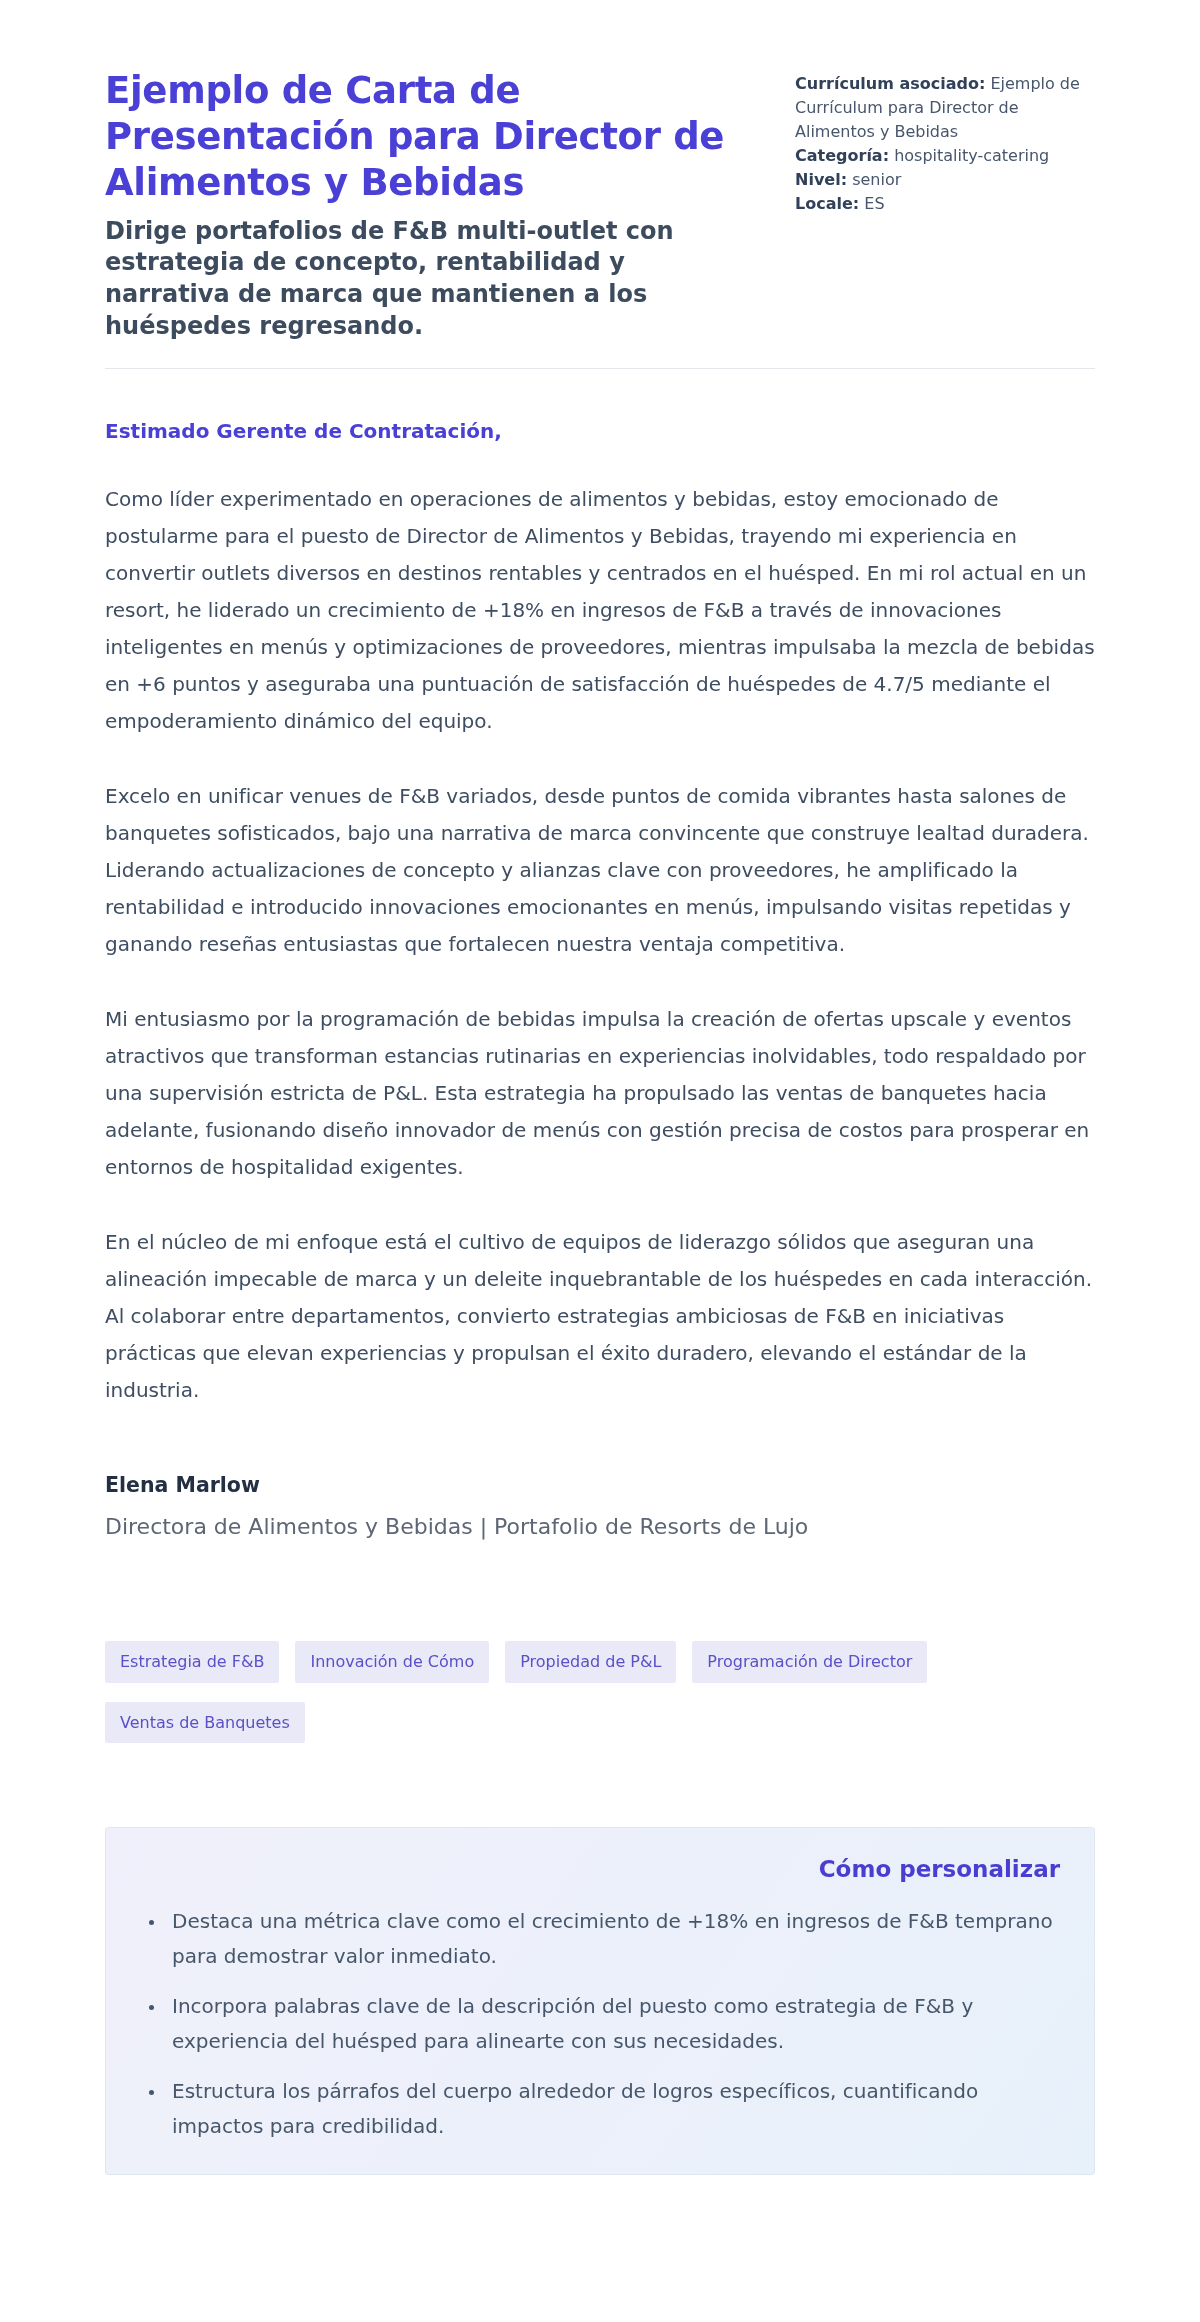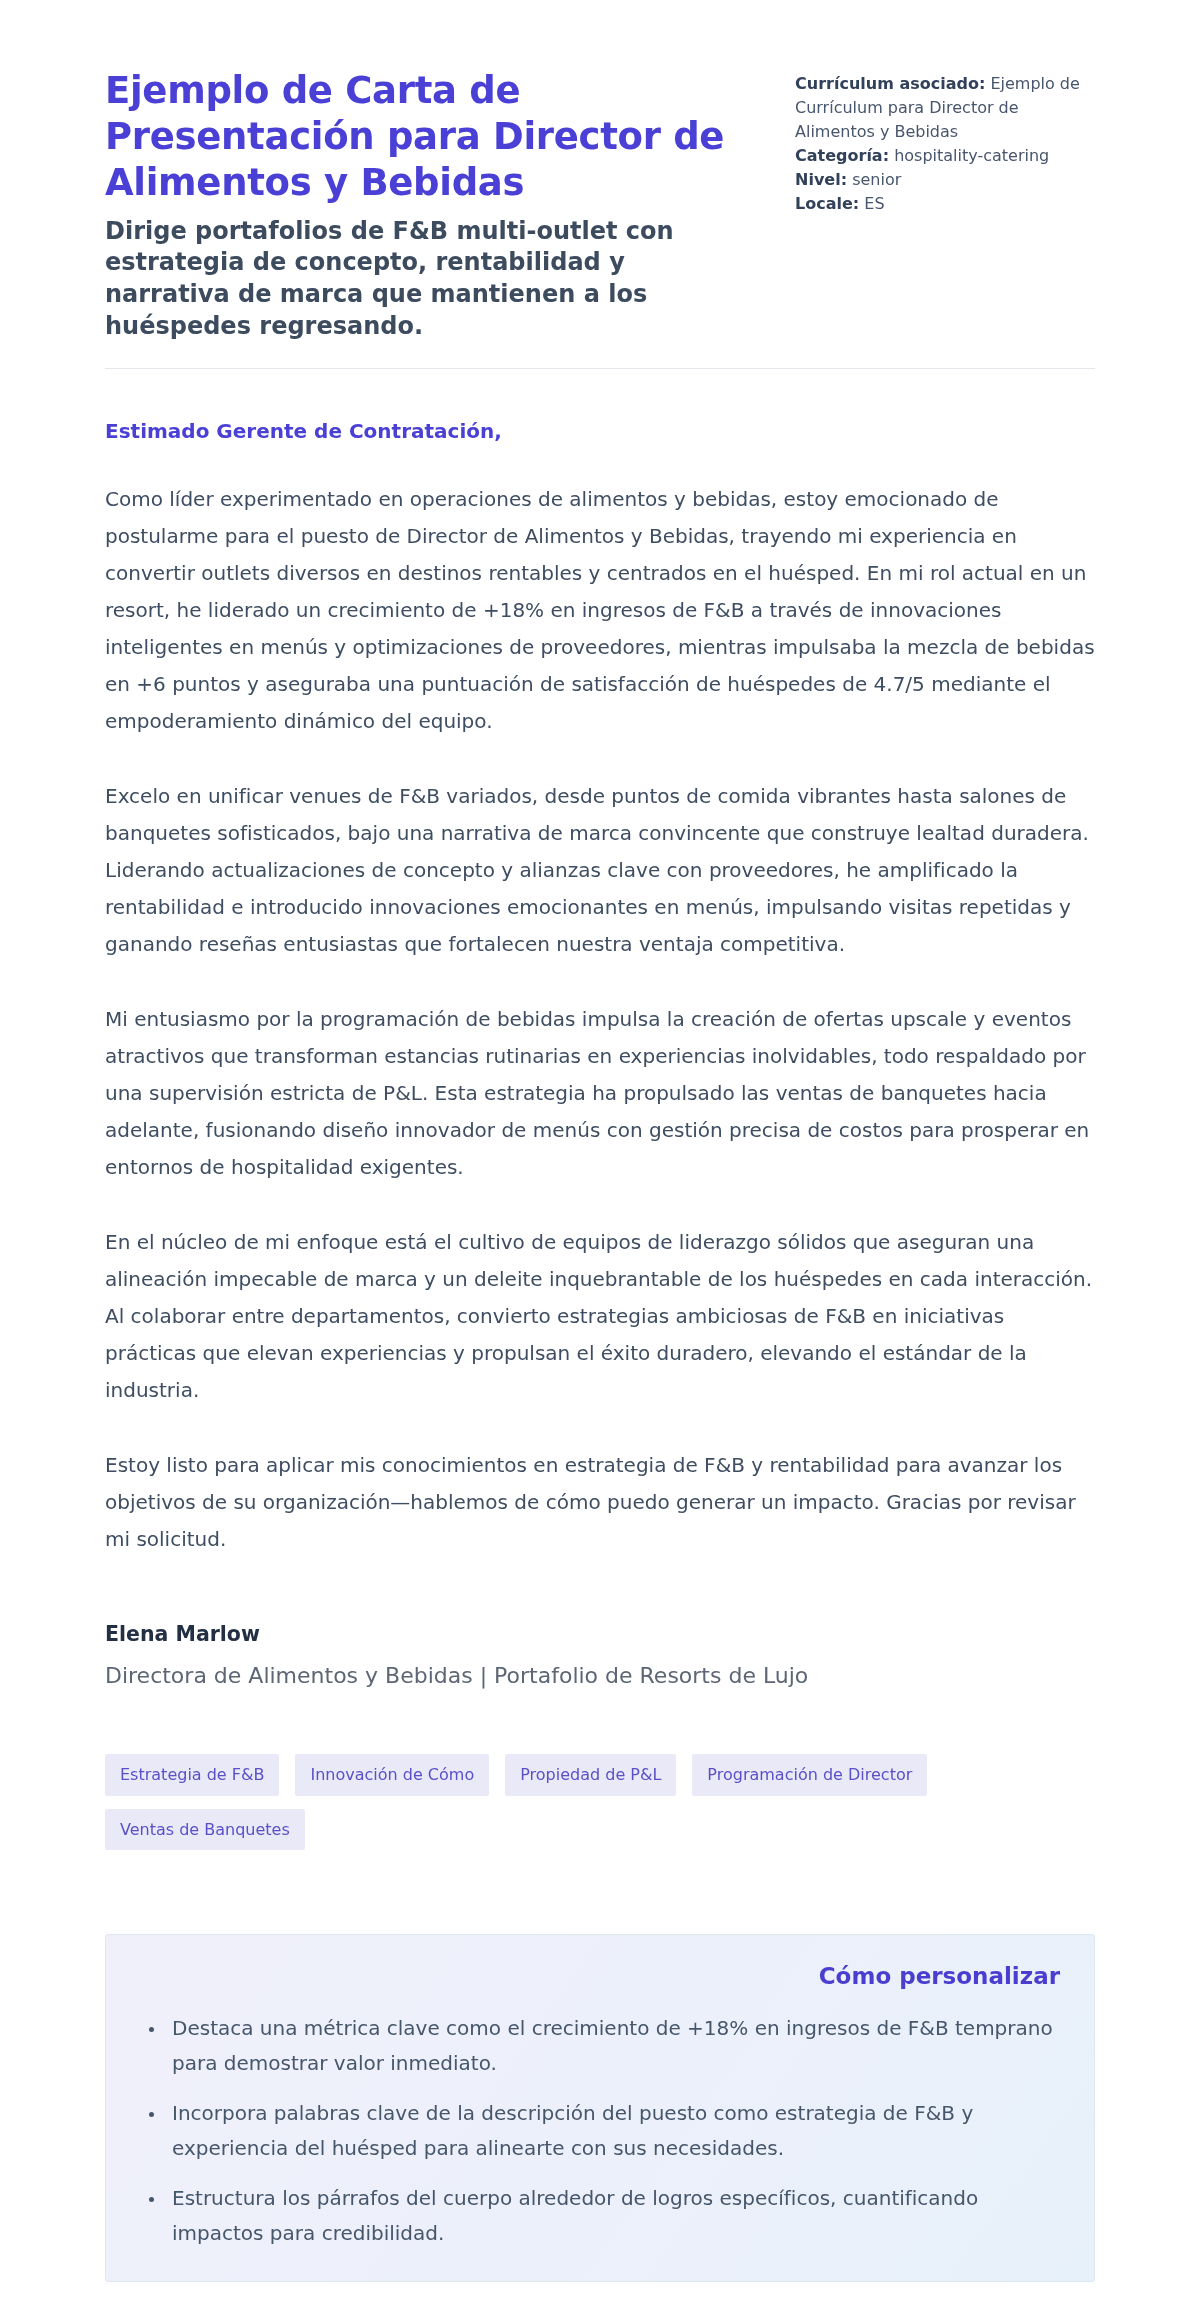--- a/index.html
+++ b/index.html
@@ -80,24 +80,24 @@
     color: #233044;
   }
   .signature-role {
     margin: 17px 0 0 0;
     font-size: 22px;
     color: #5c6674;
   }
 
   
   .tags {
-    margin-top: 66px;
+    margin-top: 102px;
     display: flex;
     flex-wrap: wrap;
-    gap: 13px 16px;
+    gap: 19px 16px;
   }
   .tag-chip {
     display: inline-block;
     background: #eae9f8;
     color: #5a50c8;
     font-size: 16px;
     line-height: 1.2;
     padding: 11px 15px;
     border-radius: 2px;
     white-space: nowrap;
@@ -164,21 +164,20 @@
   </div>
 
   <hr class="header-divider">
 
   <div class="letter">
     <p class="greeting">Estimado Gerente de Contratación,</p>
     <p class="body-paragraph">Como líder experimentado en operaciones de alimentos y bebidas, estoy emocionado de postularme para el puesto de Director de Alimentos y Bebidas, trayendo mi experiencia en convertir outlets diversos en destinos rentables y centrados en el huésped. En mi rol actual en un resort, he liderado un crecimiento de +18% en ingresos de F&amp;B a través de innovaciones inteligentes en menús y optimizaciones de proveedores, mientras impulsaba la mezcla de bebidas en +6 puntos y aseguraba una puntuación de satisfacción de huéspedes de 4.7/5 mediante el empoderamiento dinámico del equipo.</p>
     <p class="body-paragraph">Excelo en unificar venues de F&amp;B variados, desde puntos de comida vibrantes hasta salones de banquetes sofisticados, bajo una narrativa de marca convincente que construye lealtad duradera. Liderando actualizaciones de concepto y alianzas clave con proveedores, he amplificado la rentabilidad e introducido innovaciones emocionantes en menús, impulsando visitas repetidas y ganando reseñas entusiastas que fortalecen nuestra ventaja competitiva.</p>
     <p class="body-paragraph">Mi entusiasmo por la programación de bebidas impulsa la creación de ofertas upscale y eventos atractivos que transforman estancias rutinarias en experiencias inolvidables, todo respaldado por una supervisión estricta de P&amp;L. Esta estrategia ha propulsado las ventas de banquetes hacia adelante, fusionando diseño innovador de menús con gestión precisa de costos para prosperar en entornos de hospitalidad exigentes.</p>
     <p class="body-paragraph">En el núcleo de mi enfoque está el cultivo de equipos de liderazgo sólidos que aseguran una alineación impecable de marca y un deleite inquebrantable de los huéspedes en cada interacción. Al colaborar entre departamentos, convierto estrategias ambiciosas de F&amp;B en iniciativas prácticas que elevan experiencias y propulsan el éxito duradero, elevando el estándar de la industria.</p>
-    <p class="body-paragraph">Estoy listo para aplicar mis conocimientos en estrategia de F&amp;B y rentabilidad para avanzar los objetivos de su organización—hablemos de cómo puedo generar un impacto. Gracias por revisar mi solicitud.</p>
     <p class="signature-name">Elena Marlow</p>
     <p class="signature-role">Directora de Alimentos y Bebidas | Portafolio de Resorts de Lujo</p>
   </div>
 
   <div class="tags">
     <span class="tag-chip">Estrategia de F&amp;B</span>
     <span class="tag-chip">Innovación de Cómo</span>
     <span class="tag-chip">Propiedad de P&amp;L</span>
     <span class="tag-chip">Programación de Director</span>
     <span class="tag-chip">Ventas de Banquetes</span>

